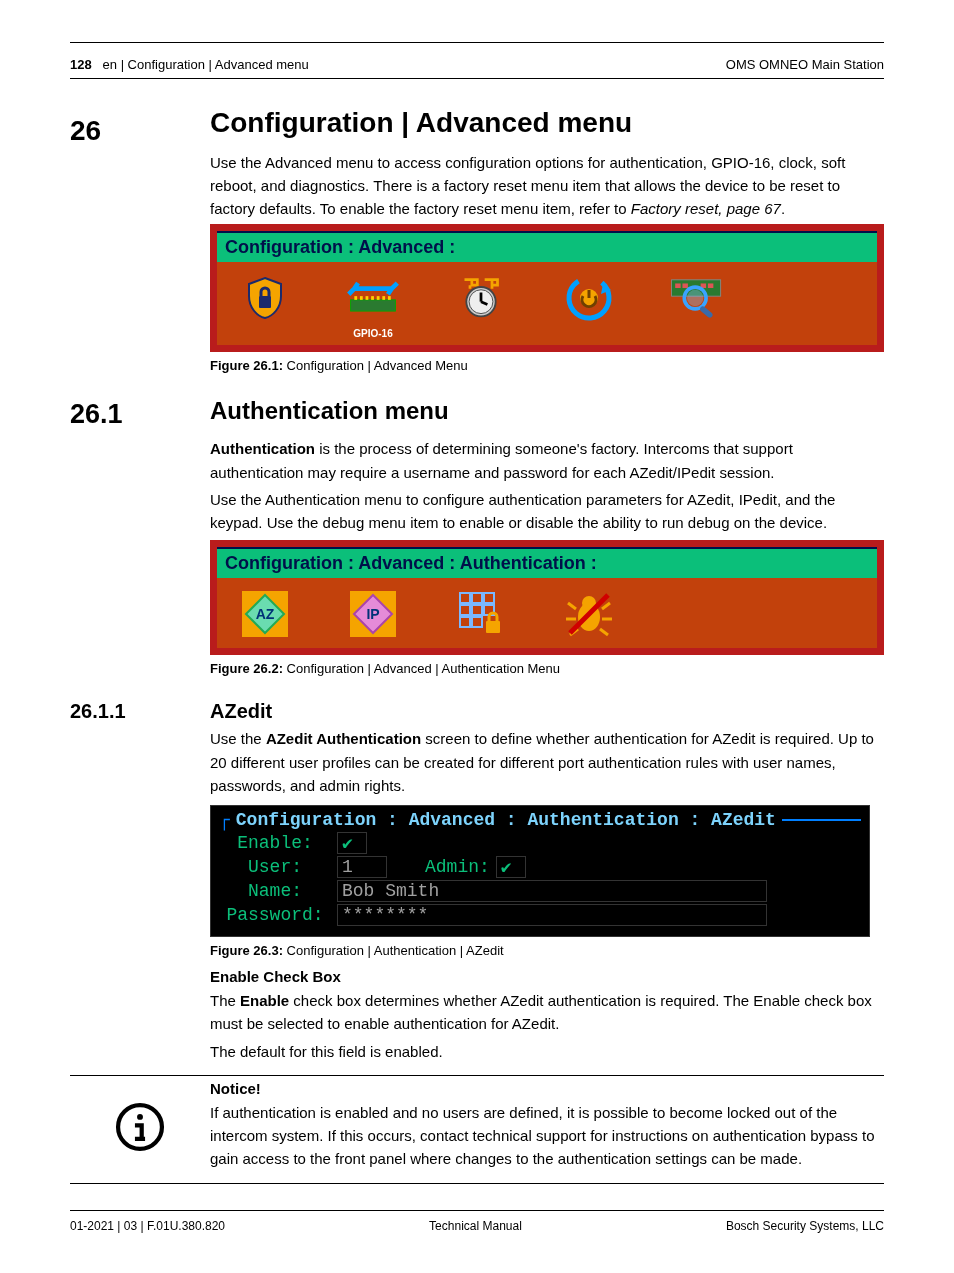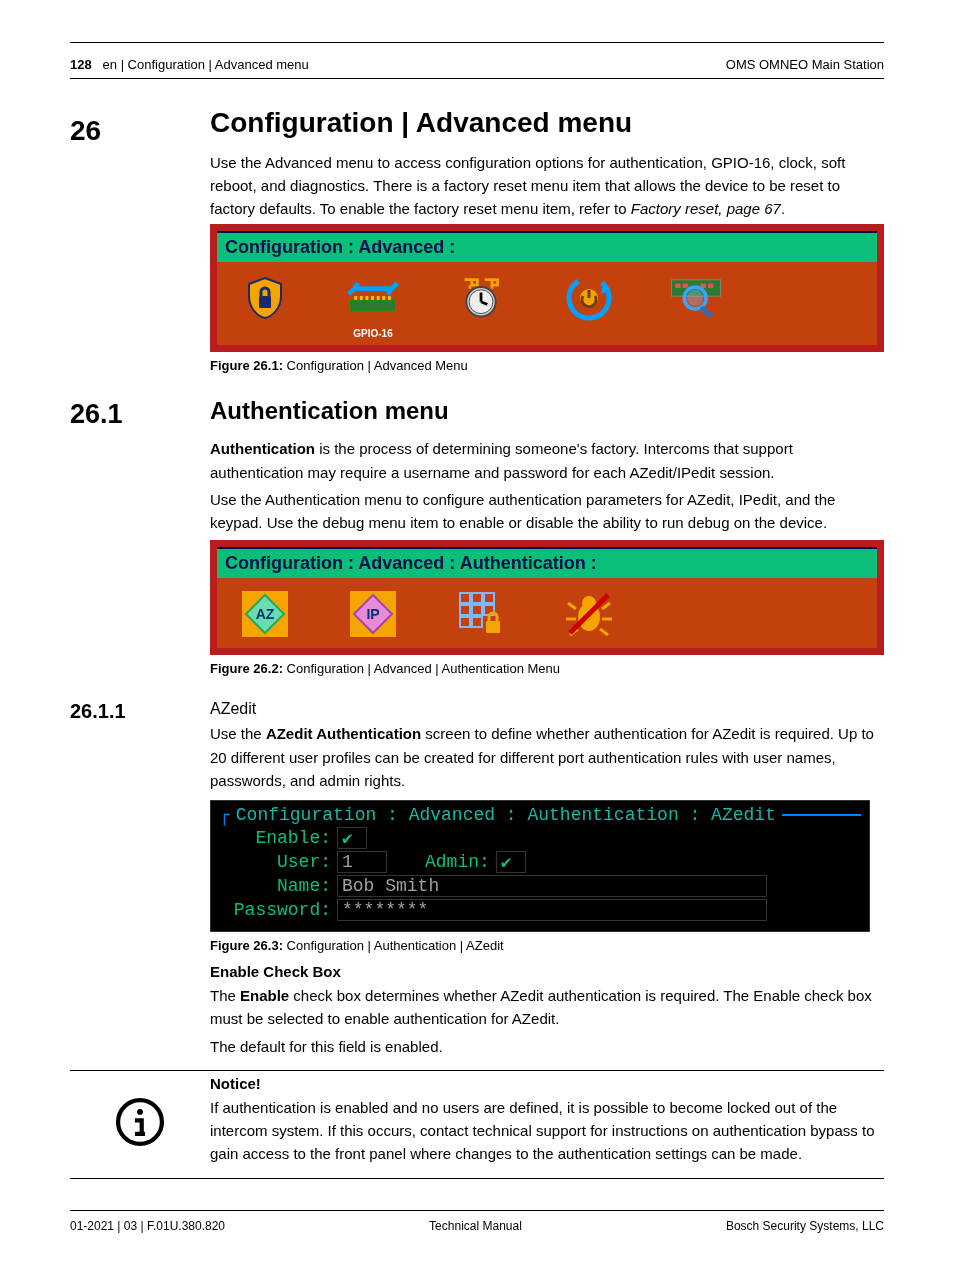--- a/index.html
+++ b/index.html
@@ -38,21 +38,21 @@
   .content { display: grid; grid-template-columns: 140px 1fr; row-gap: 0; }
   .gutter { grid-column: 1; }
   .body   { grid-column: 2; }
   .fullrow { grid-column: 1 / span 2; }
 
   .sec-num { font-size: 28px; font-weight: 700; margin-top: 8px; }
   .h1 { font-size: 28px; font-weight: 700; margin: 0 0 12px 0; }
   .h2num { font-size: 27px; font-weight: 700; }
   .h2 { font-size: 24px; font-weight: 700; margin: 0 0 12px 0; }
   .h3num { font-size: 20px; font-weight: 700; }
-  .h3 { font-size: 16px; font-weight: 400; margin: 0 0 4px 0; }
+  .h3 { font-size: 20px; font-weight: 700; margin: 0 0 4px 0; }
   p { font-size: 15px; line-height: 1.55; margin: 0 0 4px 0; }
   .fig-caption { font-size: 13px; margin: 6px 0 24px 0; }
   .fig-caption b { font-weight: 700; }
 
   
   .device-screen {
     width: 660px;
     border: 7px solid #b91c1c;
     font-family: "Arial", sans-serif;
   }
@@ -90,23 +90,23 @@
     font-family: "Courier New", monospace;
     font-size: 18px;
     padding: 4px 8px 10px 8px;
     box-sizing: border-box;
     border: 1px solid #333;
   }
   .azedit .legend {
     display: flex; align-items: center; gap: 6px; white-space: nowrap;
   }
   .azedit .legend-sep { flex: 1; border-bottom: 2px solid #007fff; }
-  .azedit .legend-title { color: #14b8a6; font-weight: 400; }
+  .azedit .legend-title { color: #7dd3fc; font-weight: 700; }
   .az-row { display: flex; align-items: center; height: 22px; margin-top: 2px; }
-  .az-label { color: #0bbf7a; width: 112px; text-align: right; padding-right: 6px; }
+  .az-label { color: #0bbf7a; width: 112px; text-align: center; padding-right: 6px; }
   .az-field { background: #000; color: #a0a0a0; border: 1px solid #333; padding: 0 4px; min-width: 20px; height: 20px; display: inline-flex; align-items: center; }
   .az-check { color: #0bbf7a; font-weight: 700; }
   .az-field.wide { min-width: 420px; }
   .az-field.small { min-width: 40px; }
   .az-admin-label { color: #0bbf7a; margin-left: 38px; margin-right: 6px; }
 
   
   .para-head { font-weight: 700; font-size: 15px; margin: 10px 0 4px 0; }
 
   

